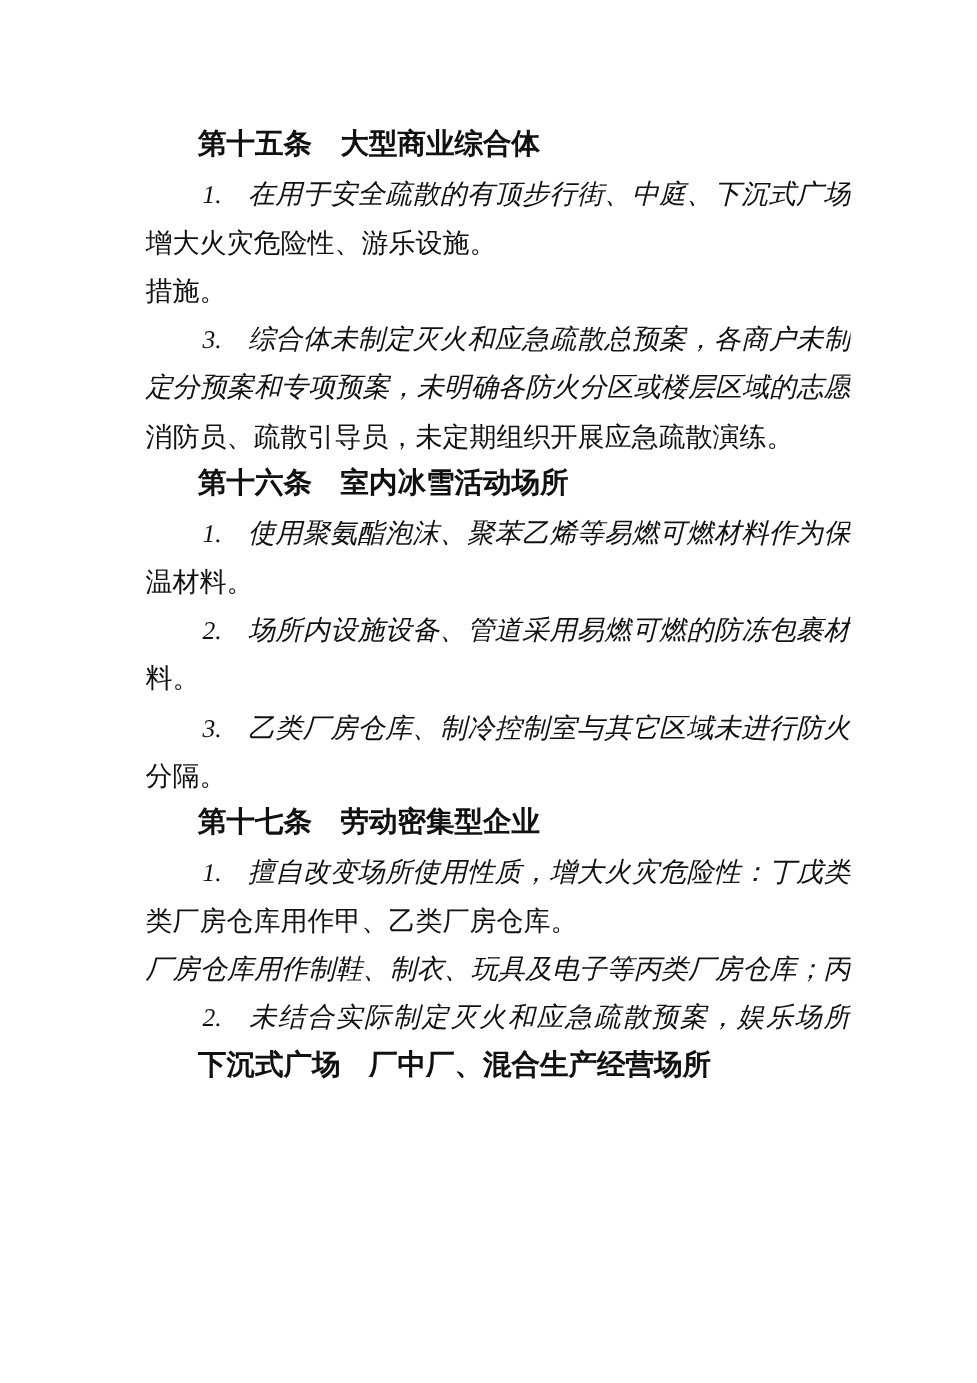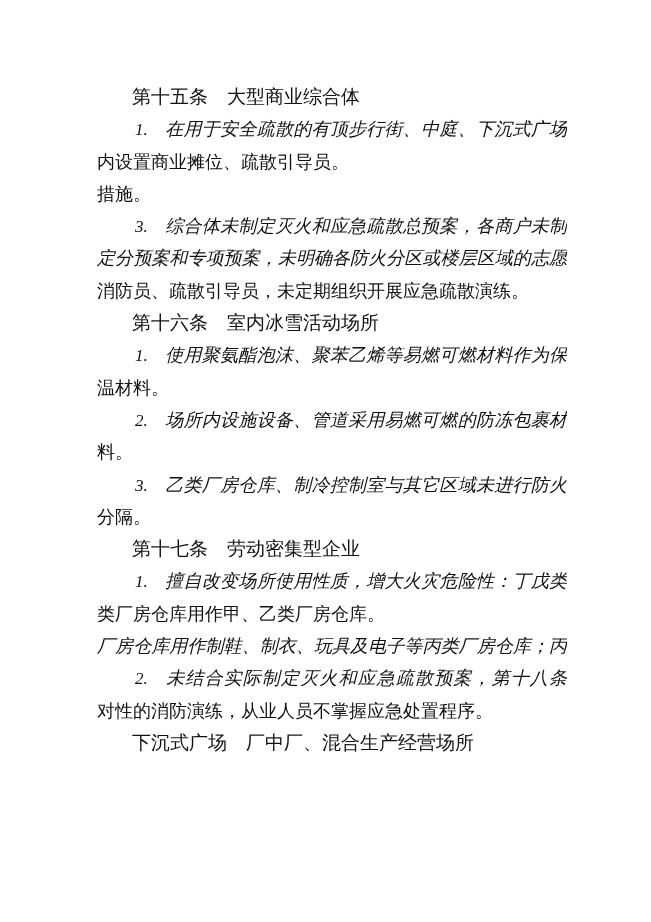--- a/index.html
+++ b/index.html
@@ -24,21 +24,21 @@
   .line {
     font-size: 18px;
     line-height: 32.3px;
     height: 32.3px;
     color: #111111;
     overflow: hidden;
     letter-spacing: 0;
   }
   .heading {
     font-size: 19px;
-    font-weight: normal;
+    font-weight: bold;
     padding-left: 35px;
   }
   .first {
     padding-left: 38px;
   }
   .fill {
     text-align: justify;
     text-align-last: justify;
     font-style: italic;
   }
@@ -51,21 +51,21 @@
 </style>
 </head>
 <body>
 
 <div class="page">
   <div class="content">
 
     <div class="line heading">第十五条　大型商业综合体</div>
 
     <div class="line first fill"><span class="num">1.</span><span class="txt">在用于安全疏散的有顶步行街、中庭、下沉式广场</span></div>
-    <div class="line">内设置商业摊位、疏散引导员。</div>
+    <div class="line">增大火灾危险性、游乐设施。</div>
 
     <div class="line">措施。</div>
 
     <div class="line first fill"><span class="num">3.</span><span class="txt">综合体未制定灭火和应急疏散总预案，各商户未制</span></div>
     <div class="line fill">定分预案和专项预案，未明确各防火分区或楼层区域的志愿</div>
     <div class="line">消防员、疏散引导员，未定期组织开展应急疏散演练。</div>
 
     <div class="line heading">第十六条　室内冰雪活动场所</div>
 
     <div class="line first fill"><span class="num">1.</span><span class="txt">使用聚氨酯泡沫、聚苯乙烯等易燃可燃材料作为保</span></div>
@@ -76,19 +76,18 @@
 
     <div class="line first fill"><span class="num">3.</span><span class="txt">乙类厂房仓库、制冷控制室与其它区域未进行防火</span></div>
     <div class="line">分隔。</div>
 
     <div class="line heading">第十七条　劳动密集型企业</div>
 
     <div class="line first fill"><span class="num">1.</span><span class="txt">擅自改变场所使用性质，增大火灾危险性：丁戊类</span></div>
     <div class="line">类厂房仓库用作甲、乙类厂房仓库。</div>
     <div class="line fill">厂房仓库用作制鞋、制衣、玩具及电子等丙类厂房仓库；丙</div>
 
-    <div class="line first fill"><span class="num">2.</span><span class="txt">未结合实际制定灭火和应急疏散预案，第十八条</span></div>
-    <div class="line">对性的消防演练，从业人员不掌握应急处置程序。</div>
+    <div class="line first fill"><span class="num">2.</span><span class="txt">未结合实际制定灭火和应急疏散预案，娱乐场所</span></div>
 
     <div class="line heading">下沉式广场　厂中厂、混合生产经营场所</div>
 
   </div>
 </div>
 
 </body></html>

